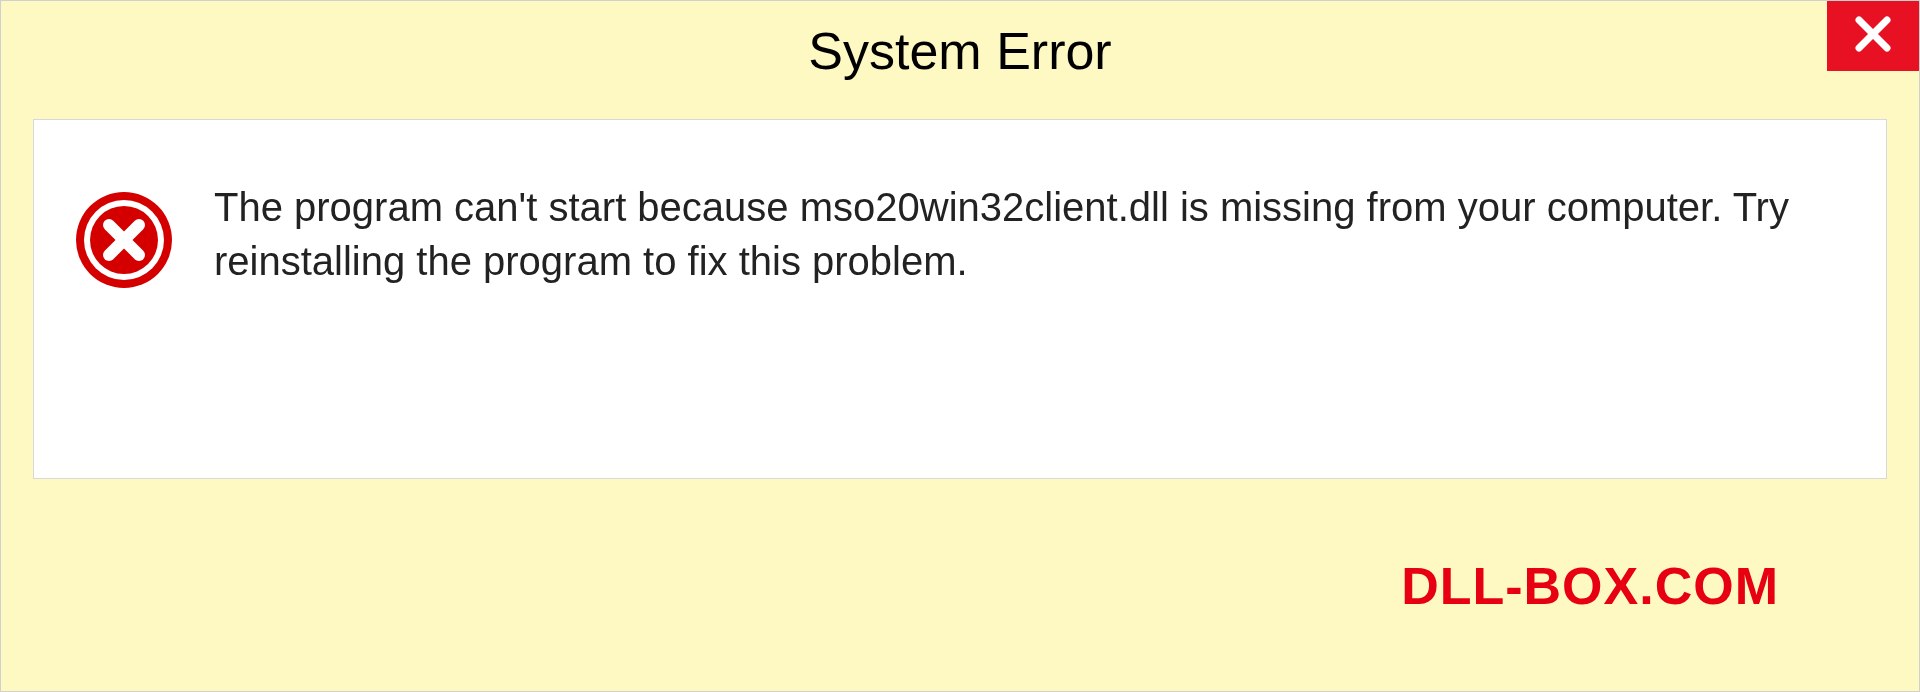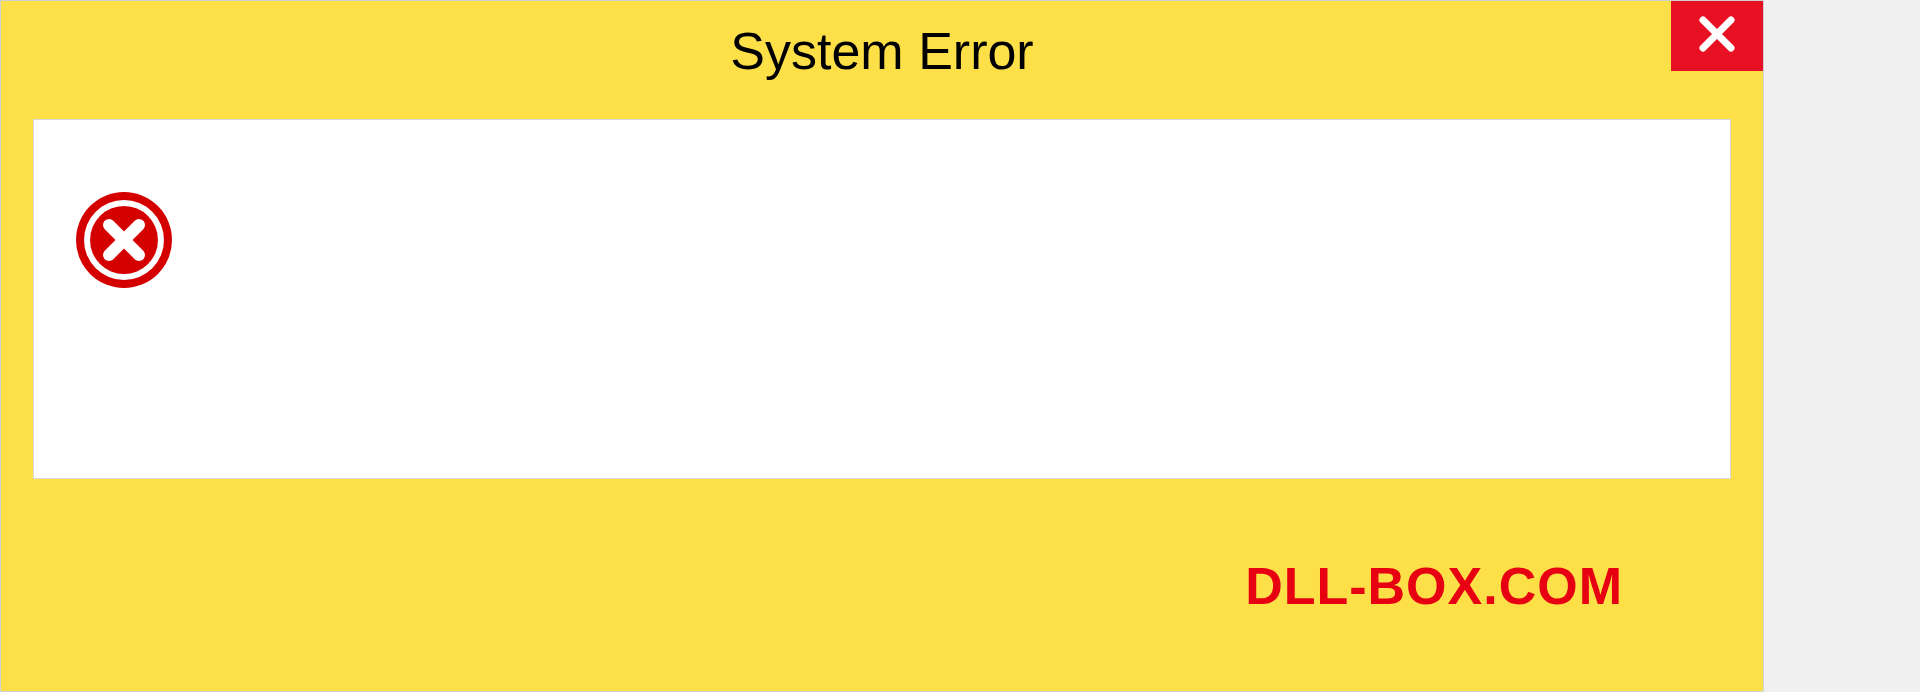--- a/index.html
+++ b/index.html
@@ -8,23 +8,23 @@
       box-sizing: border-box;
     }
     body {
       font-family: 'Segoe UI', Tahoma, Geneva, sans-serif;
       background: #f0f0f0;
       width: 1920px;
       height: 692px;
       position: relative;
     }
     .dialog {
-      width: 1764px;
+      width: 1920px;
       height: 692px;
-      background: #fde047;
+      background: #fef9c3;
       border: 1px solid #d0d0d0;
       position: relative;
     }
     .titlebar {
       height: 100px;
       display: flex;
       align-items: center;
       justify-content: center;
       position: relative;
     }
@@ -128,18 +128,19 @@
   <div class="content-panel">
     <div class="error-icon">
       <svg viewBox="0 0 100 100">
         <circle cx="50" cy="50" r="48" fill="#d40000"></circle>
         <circle cx="50" cy="50" r="40" fill="#ffffff"></circle>
         <circle cx="50" cy="50" r="34" fill="#d40000"></circle>
         <line x1="35" y1="35" x2="65" y2="65" stroke="#ffffff" stroke-width="12" stroke-linecap="round"></line>
         <line x1="65" y1="35" x2="35" y2="65" stroke="#ffffff" stroke-width="12" stroke-linecap="round"></line>
       </svg>
     </div>
+    <div class="message">The program can't start because mso20win32client.dll is missing from your computer. Try reinstalling the program to fix this problem.</div>
   </div>
 
   <div class="footer">
     <div class="watermark">DLL-BOX.COM</div>
   </div>
 </div>
 
 </body></html>

